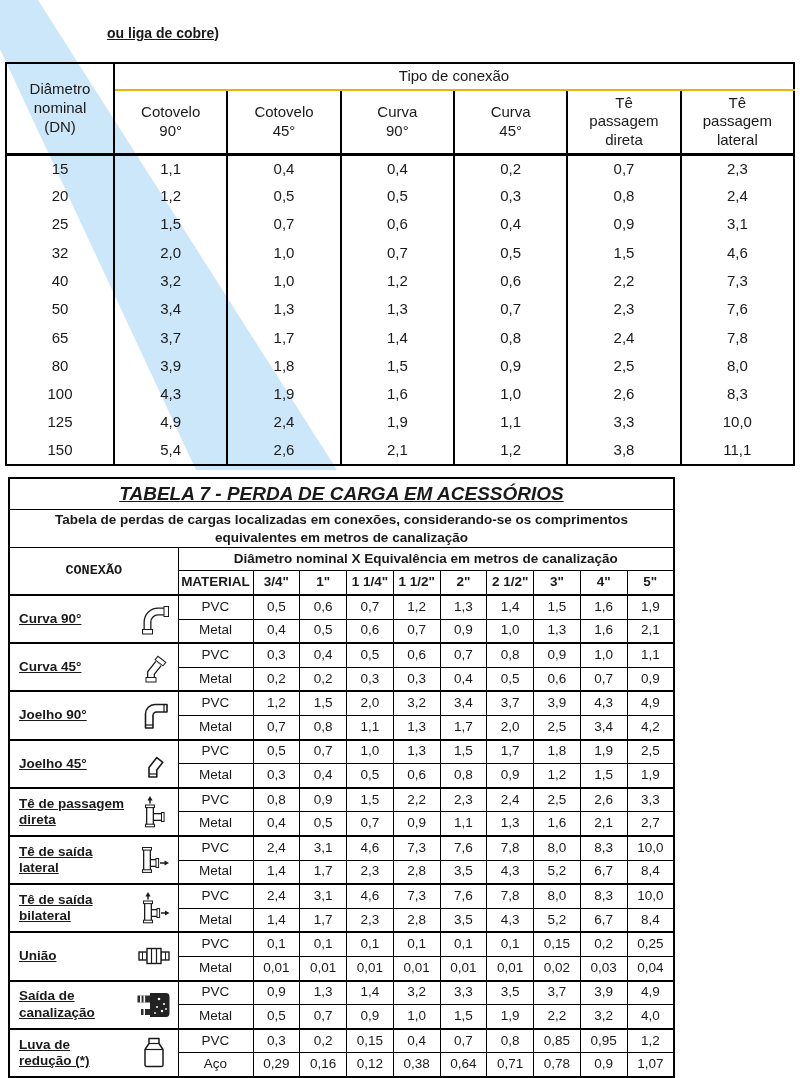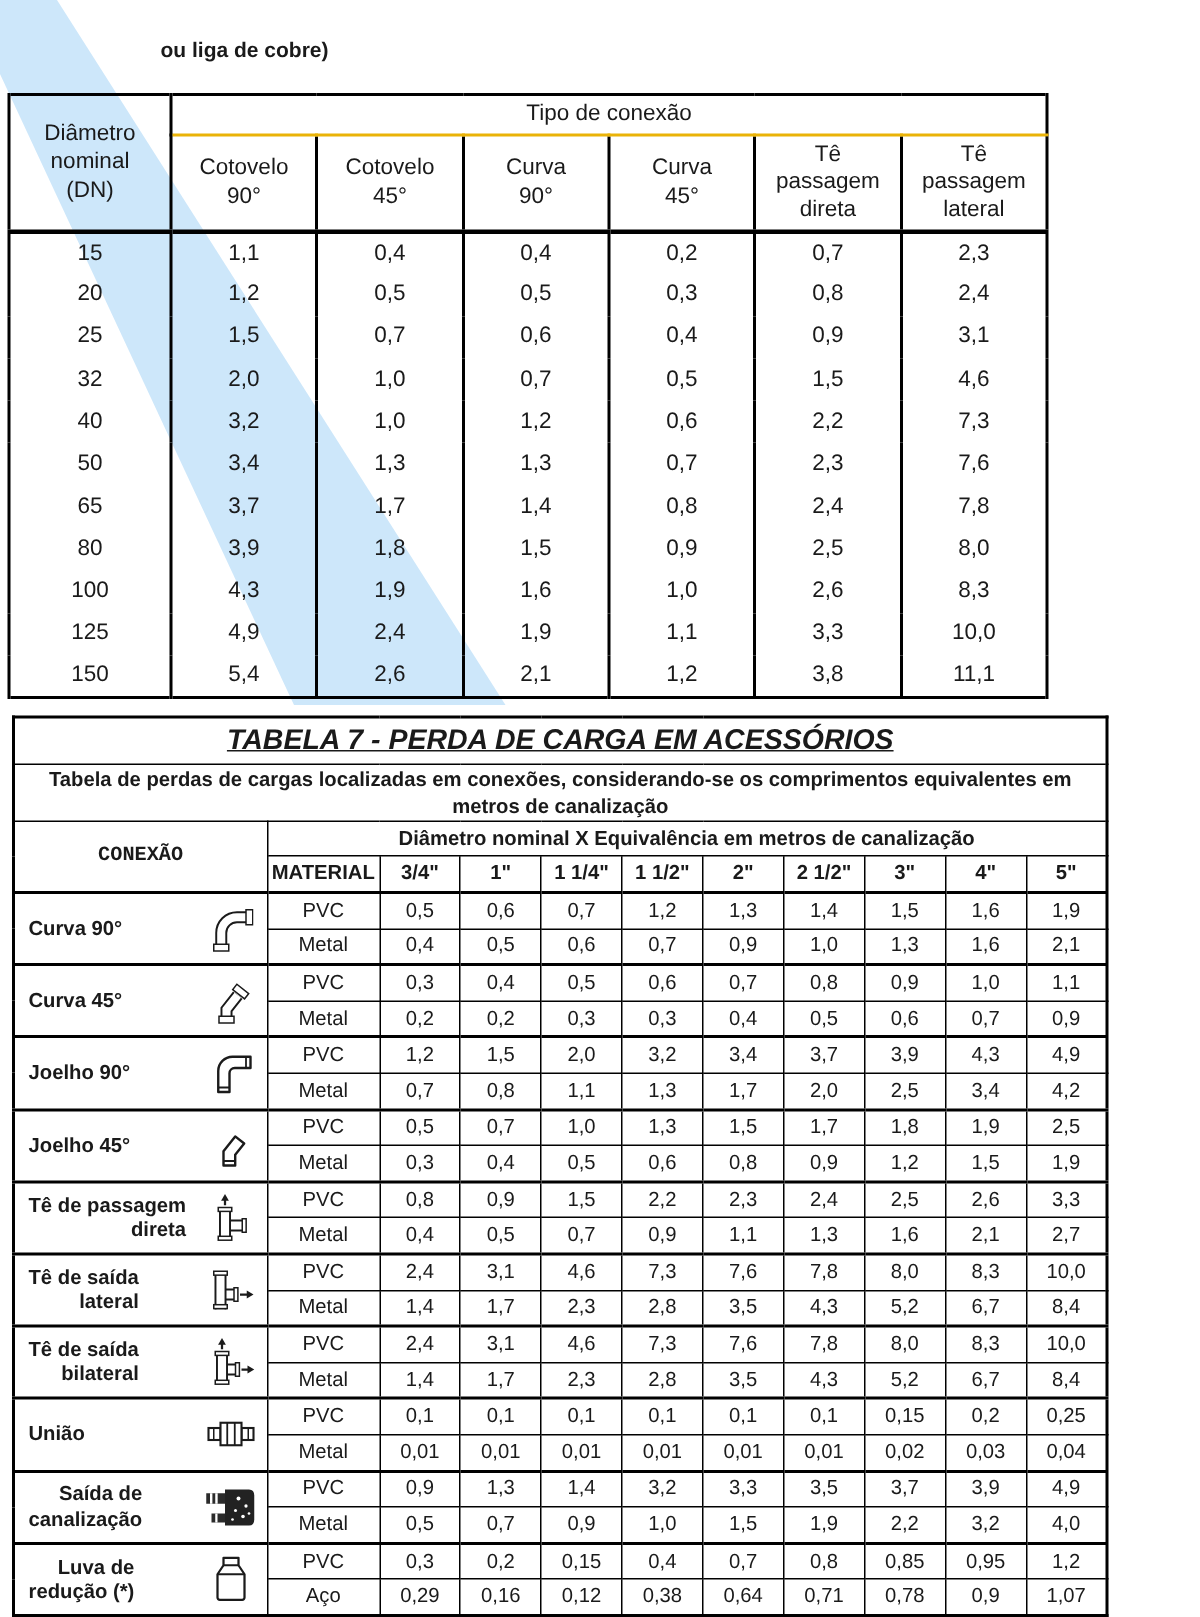--- a/index.html
+++ b/index.html
@@ -4,44 +4,44 @@
 <style>
   html,body{margin:0;padding:0;}
   body{
     width:800px;height:1078px;position:relative;background:#fff;overflow:hidden;
     font-family:"Liberation Sans","DejaVu Sans",sans-serif;color:#1a1a1a;
   }
   
   .stripe-region{position:absolute;top:0;left:0;width:800px;height:470px;overflow:hidden;z-index:0;}
   
   .t1-title{position:absolute;top:23px;left:25px;z-index:2;font-weight:bold;font-size:14px;line-height:20px;white-space:nowrap;}
-  .t1-title .line2{display:block;margin-left:82px;}
+  .t1-title .line2{display:block;margin-left:82px;text-decoration:underline;}
   
   table{border-collapse:collapse;table-layout:fixed;}
-  .t1{position:absolute;top:62px;left:5px;width:694px;z-index:1;border:2px solid #000;font-size:15px;background:transparent;}
+  .t1{position:absolute;top:62px;left:5px;width:790px;z-index:1;border:2px solid #000;font-size:15px;background:transparent;}
   .t1 td{border-left:2px solid #000;border-right:2px solid #000;text-align:center;vertical-align:middle;padding:0;line-height:1.25;}
   .t1 tr.hdrA{height:27px;}
   .t1 td.group{border-bottom:2px solid #eab308;text-align:center;}
   .t1 td.corner{border-bottom:3px solid #000;}
   .t1 tr.hdrB{height:64px;}
   .t1 tr.hdrB td{border-bottom:3px solid #000;}
   .t1 tbody tr{height:28.3px;}
   
-  .t2{position:absolute;top:477px;left:8px;width:731px;z-index:1;border:2px solid #000;font-size:13.5px;background:#fff;}
+  .t2{position:absolute;top:477px;left:8px;width:667px;z-index:1;border:2px solid #000;font-size:13.5px;background:#fff;}
   .t2 td{border:1px solid #000;text-align:center;vertical-align:middle;padding:0;line-height:1.25;}
   .t2 td.title-cell{height:30px;font-size:19px;font-weight:bold;font-style:italic;text-decoration:underline;}
   .t2 td.subtitle-cell{height:37px;font-weight:bold;padding:0 4px;line-height:1.32;}
   .t2 td.ghead{height:22px;font-weight:bold;}
   .t2 td.shead{height:23px;font-weight:bold;}
   .t2 td.conexao-head{font-weight:bold;font-family:Liberation Mono, monospace;}
   .t2 tbody tr{height:24.1px;}
   .t2 tr.gstart td{border-top:2px solid #000;}
   .t2 td.conn{padding:0;}
   .cwrap{display:flex;align-items:center;justify-content:space-between;padding:0 6px 0 9px;}
-  .cname{font-weight:bold;text-align:right;line-height:1.2;}
+  .cname{font-weight:bold;text-align:left;line-height:1.2;text-decoration:underline;}
   .cicon{width:36px;display:flex;justify-content:center;align-items:center;}
   .cicon svg{display:block;}
 </style>
 </head>
 <body>
 
 <div class="stripe-region">
   <svg width="800" height="470">
     <polygon id="stripe-poly" points="-23,0 38,0 337,470 196,470" fill="#cde7fa"></polygon>
   </svg>

